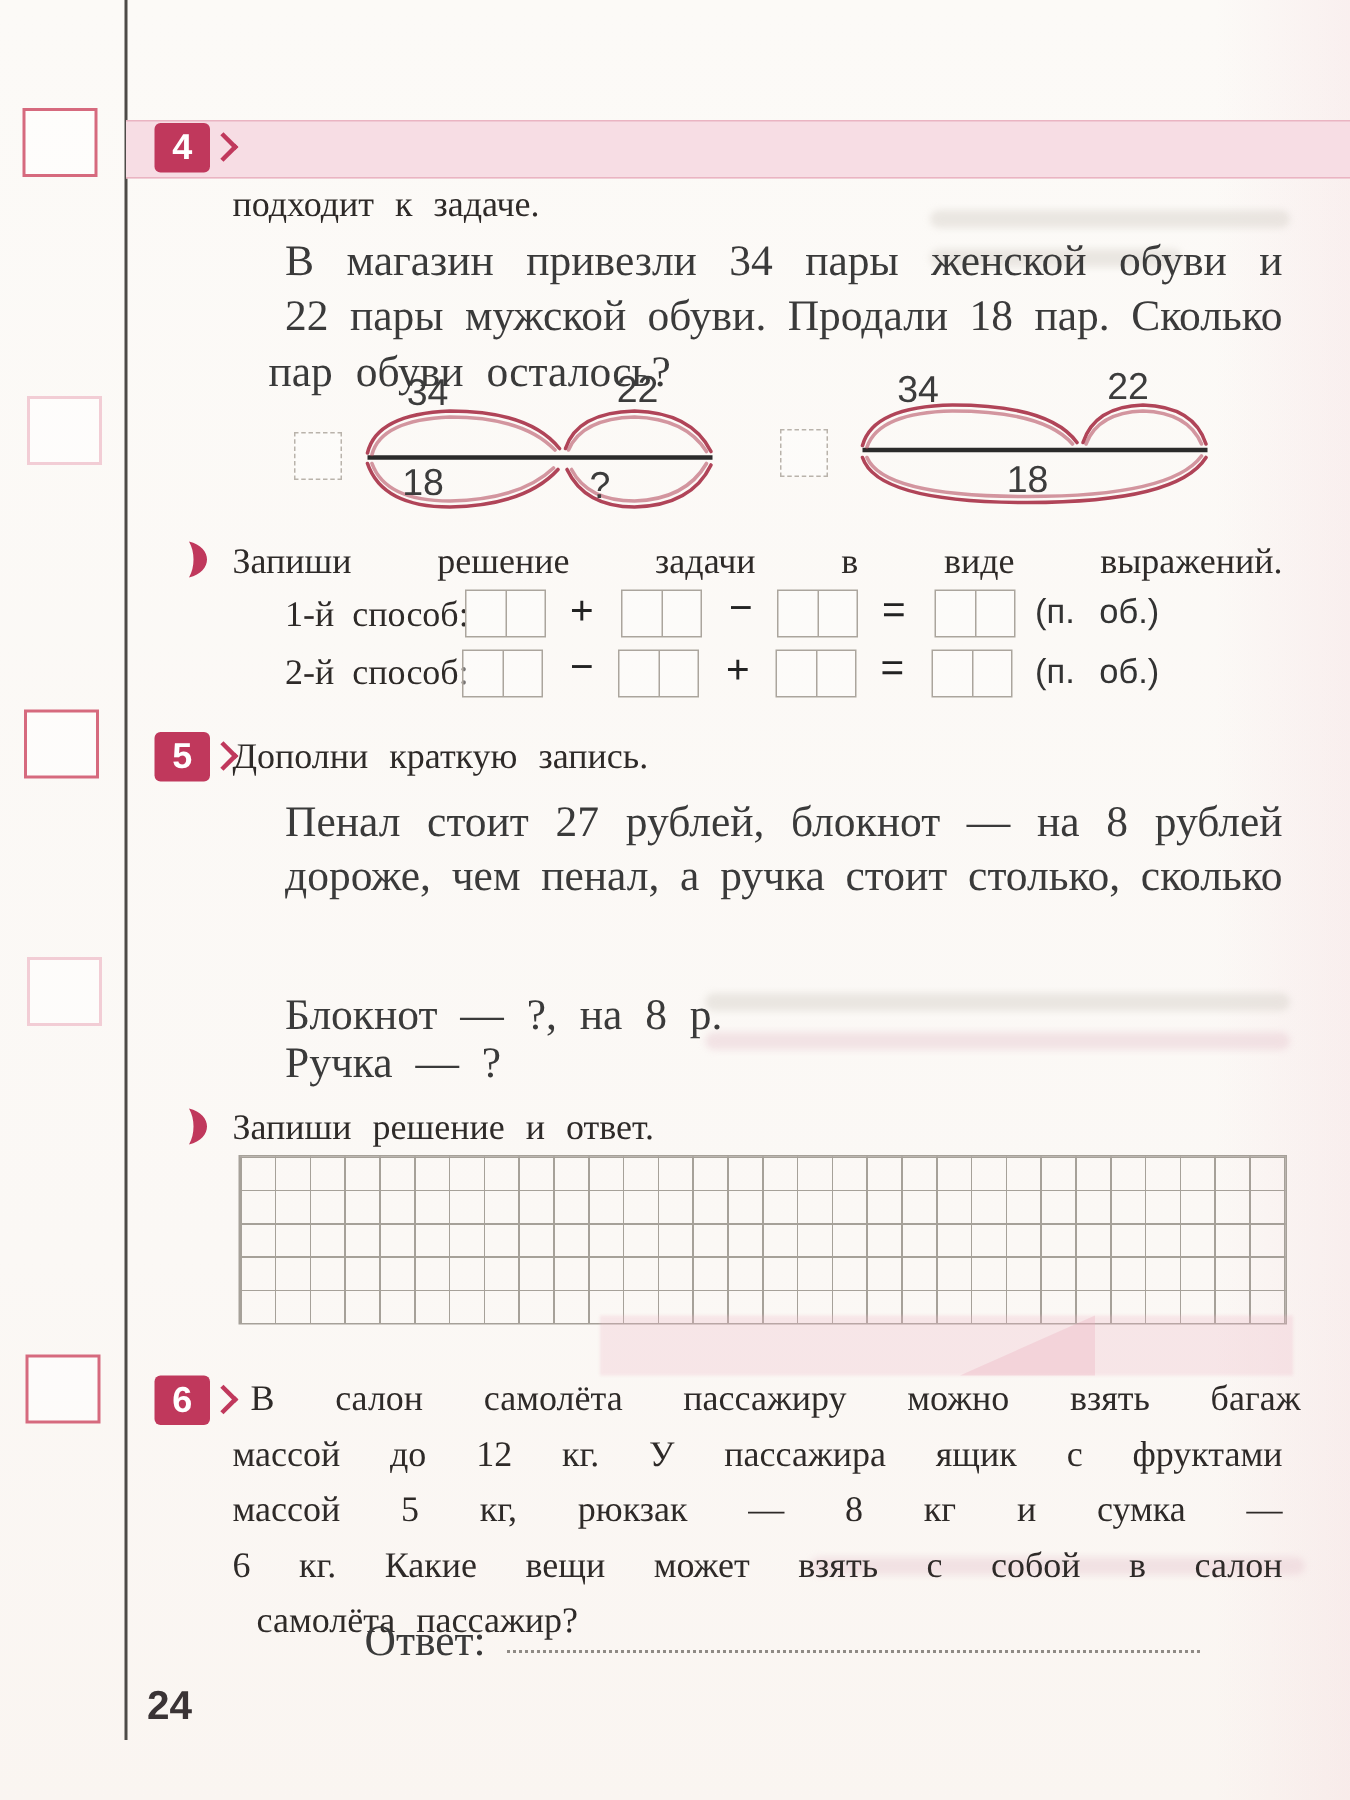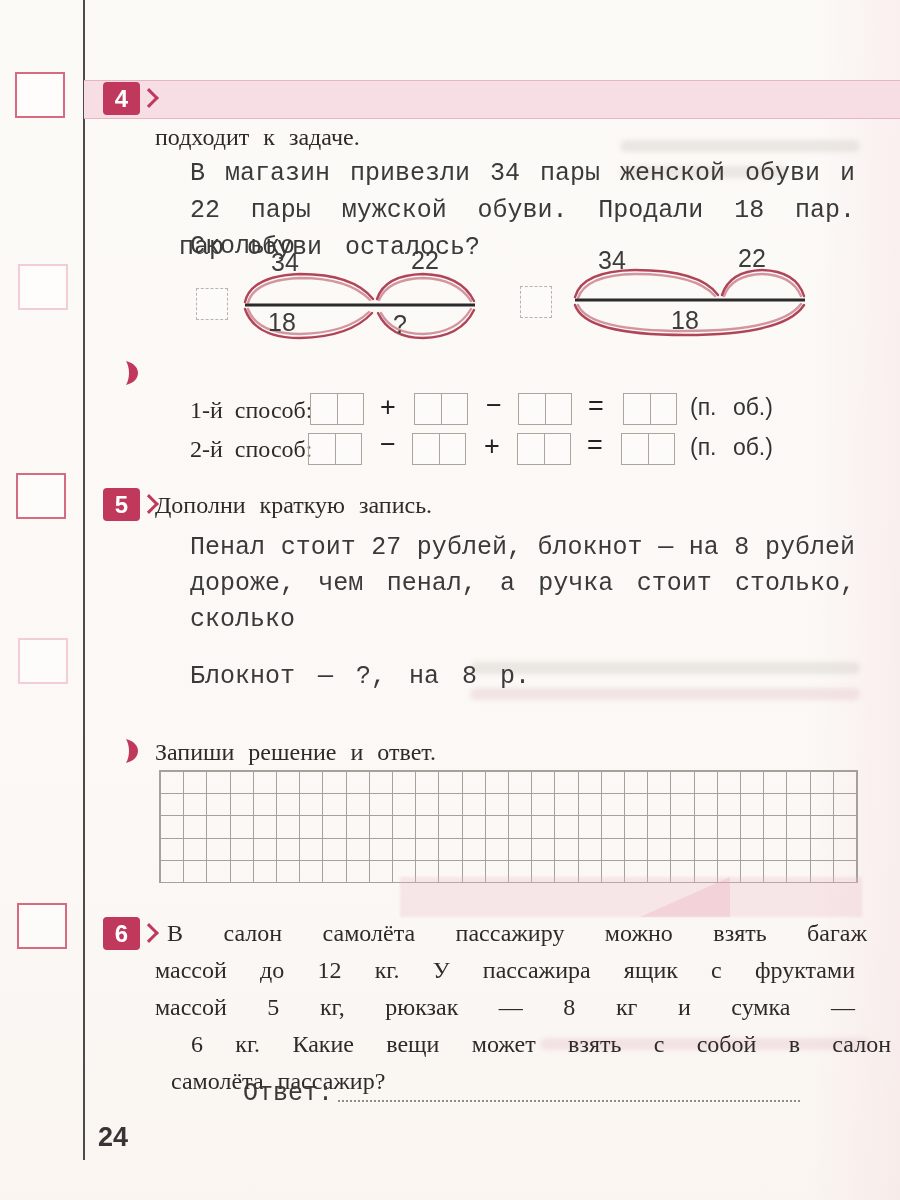--- a/index.html
+++ b/index.html
@@ -22,21 +22,21 @@
   
   .band{left:84px;top:80px;width:816px;height:37px;background:#f7dde4;border-top:1.5px solid #eab4c2;border-bottom:1.5px solid #eab4c2;}
   
   .badge{width:37px;height:33px;background:#c0385c;border-radius:4px;color:#fff;
     font-family:"Liberation Sans","DejaVu Sans",sans-serif;font-weight:bold;font-size:24px;
     display:flex;align-items:center;justify-content:center;}
   .badge .chev{position:absolute;right:-16px;top:9px;width:11px;height:11px;
     border-top:3px solid #c0385c;border-right:3px solid #c0385c;transform:rotate(45deg);}
   
   .serif{font-family:"Liberation Serif","DejaVu Serif",serif;font-size:24px;line-height:37px;color:#2e2a28;}
-  .sans{font-family:Liberation Mono, monospace;font-size:25px;line-height:36px;color:#3a3a3a;}
+  .sans{font-family:Liberation Serif, serif;font-size:29px;line-height:36px;color:#3a3a3a;}
   .jl{text-align:justify;text-align-last:justify;}
   .ws{word-spacing:8px;}
   .ws2{word-spacing:6px;}
   
   .leaf{width:16px;height:26px;}
   
   .dbox{width:30px;height:30px;border:1.7px dashed #b9b3ab;background:rgba(255,255,255,.4);}
   .dnum{font-family:"Liberation Sans","DejaVu Sans",sans-serif;font-size:25px;color:#3c3c3c;width:60px;text-align:center;}
   
   .abox{width:52px;height:30px;border:1.5px solid #aba59d;display:flex;background:rgba(255,255,255,.35);}
@@ -130,20 +130,21 @@
       <path d="M68,62 Q79,88 175,88 Q271,88 291,61" opacity="0.55"></path>
     </g>
   </svg>
   <div class="abs dnum" style="left:582px;top:246px;">34</div>
   <div class="abs dnum" style="left:722px;top:244px;">22</div>
   <div class="abs dnum" style="left:655px;top:306px;">18</div>
 
   <svg class="abs leaf" style="left:125px;top:360px;" viewBox="0 0 16 26">
     <path d="M1,1 C9,3 13,8 13,13 C13,18 9,23 1,25 C5,18 5,8 1,1 Z" fill="#c0385c"></path>
   </svg>
+  <div class="abs serif jl" style="left:155px;top:357px;width:700px;">Запиши решение задачи в виде выражений.</div>
 
   <div class="abs serif ws2" style="left:190px;top:392px;">1-й способ:</div>
   <div class="abs abox" style="left:310px;top:393px;">
       <div class="cell"></div>
       <div class="cell"></div>
     </div>
   <div class="abs op" style="left:380px;top:392px;">+</div>
   <div class="abs abox" style="left:414px;top:393px;">
       <div class="cell"></div>
       <div class="cell"></div>
@@ -185,39 +186,40 @@
   <div class="abs badge" style="left:103px;top:488px;">
     <span>5</span>
     <span class="chev"></span>
   </div>
   <div class="abs serif ws" style="left:155px;top:487px;width:700px;">Дополни краткую запись.</div>
 
   <div class="abs sans jl" style="left:190px;top:530px;width:665px;">Пенал стоит 27 рублей, блокнот — на 8 рублей</div>
   <div class="abs sans jl" style="left:190px;top:566px;width:665px;">дороже, чем пенал, а ручка стоит столько, сколько</div>
 
   <div class="abs sans ws" style="left:190px;top:659px;">Блокнот — ?, на 8 р.</div>
+  <div class="abs sans ws" style="left:190px;top:691px;">Ручка — ?</div>
 
   <svg class="abs leaf" style="left:125px;top:738px;" viewBox="0 0 16 26">
     <path d="M1,1 C9,3 13,8 13,13 C13,18 9,23 1,25 C5,18 5,8 1,1 Z" fill="#c0385c"></path>
   </svg>
   <div class="abs serif ws" style="left:155px;top:734px;width:700px;">Запиши решение и ответ.</div>
 
   <div class="abs grid"></div>
 
   <div class="abs blotch" style="left:400px;top:877px;width:462px;height:40px;"></div>
   <div class="abs tri" style="left:640px;top:877px;"></div>
 
   <div class="abs badge" style="left:103px;top:917px;">
     <span>6</span>
     <span class="chev"></span>
   </div>
   <div class="abs serif jl" style="left:167px;top:915px;width:700px;">В салон самолёта пассажиру можно взять багаж</div>
   <div class="abs serif jl" style="left:155px;top:952px;width:700px;">массой до 12 кг. У пассажира ящик с фруктами</div>
   <div class="abs serif jl" style="left:155px;top:989px;width:700px;">массой 5 кг, рюкзак — 8 кг и сумка —</div>
-  <div class="abs serif jl" style="left:155px;top:1026px;width:700px;margin-left:36px;">6 кг. Какие вещи может взять с собой в салон</div>
+  <div class="abs serif jl" style="left:155px;top:1026px;width:700px;">6 кг. Какие вещи может взять с собой в салон</div>
   <div class="abs serif ws" style="left:171px;top:1063px;width:700px;">самолёта пассажир?</div>
 
   <div class="abs sans" style="left:243px;top:1076px;">Ответ:</div>
   <div class="abs ansline" style="left:338px;top:1078px;width:462px;height:22px;"></div>
 
   <div class="abs pagenum" style="left:98px;top:1122px;text-align:right;">24</div>
 
 </div>
 
 </body></html>

